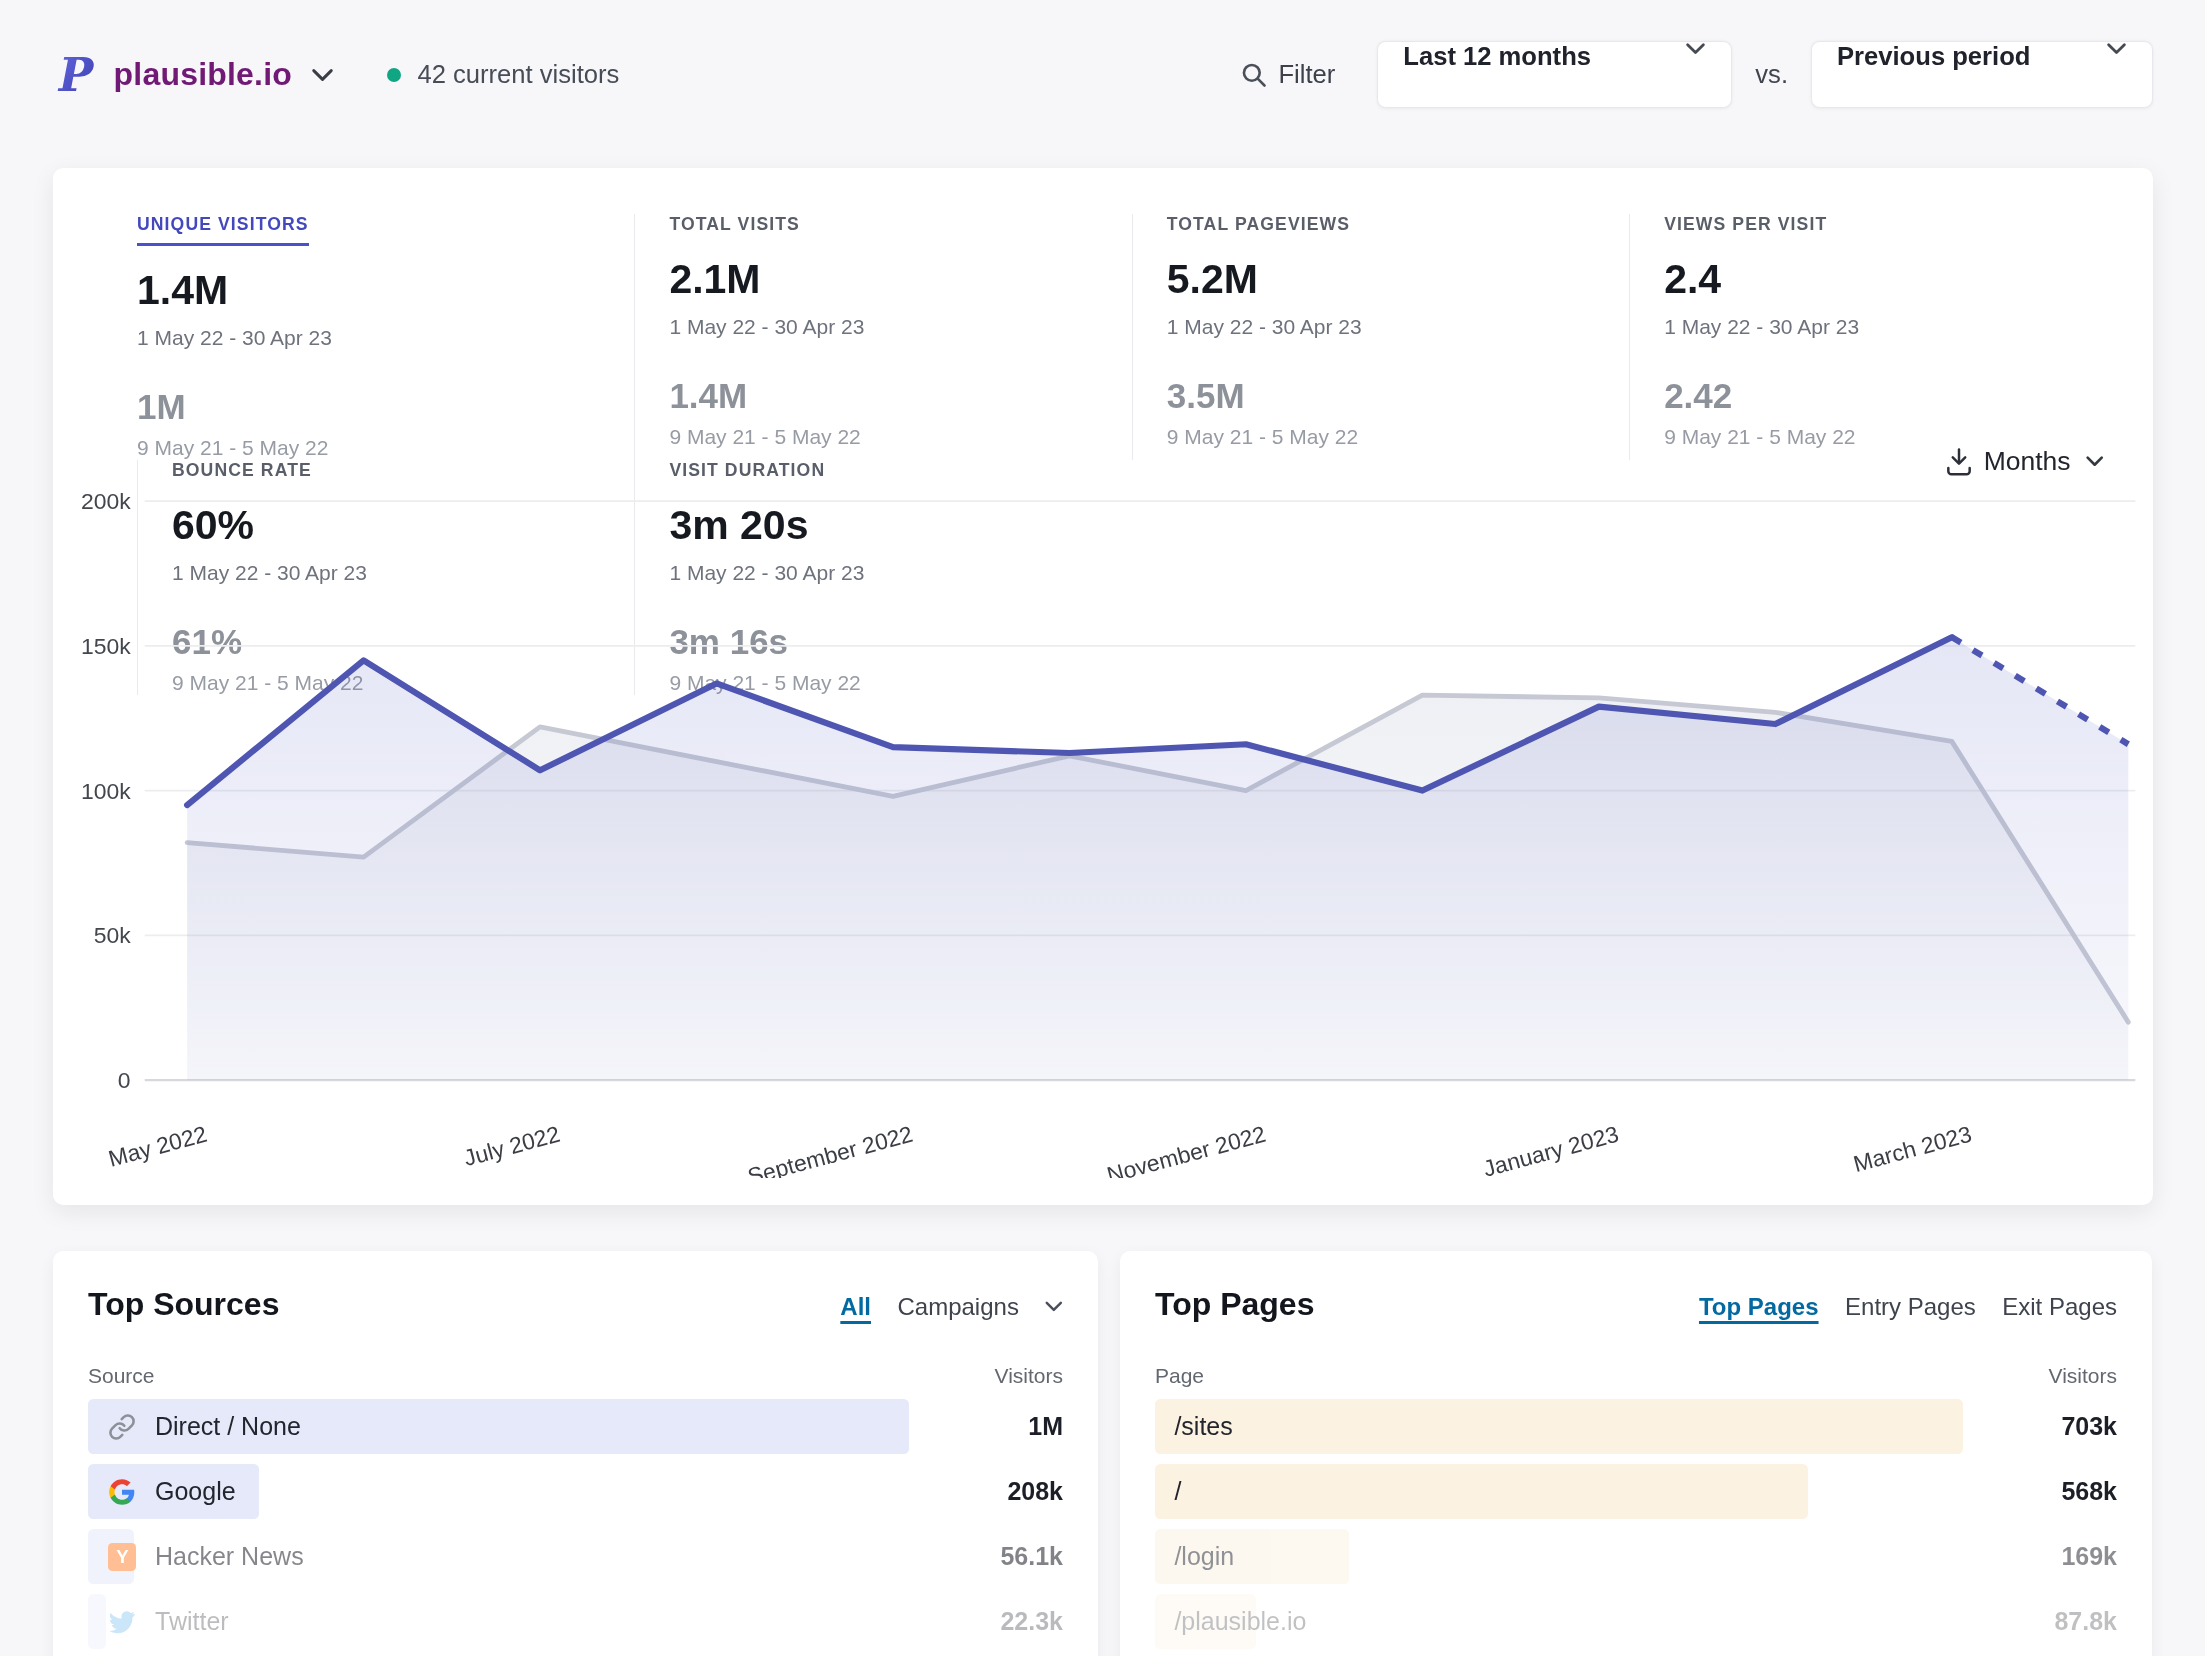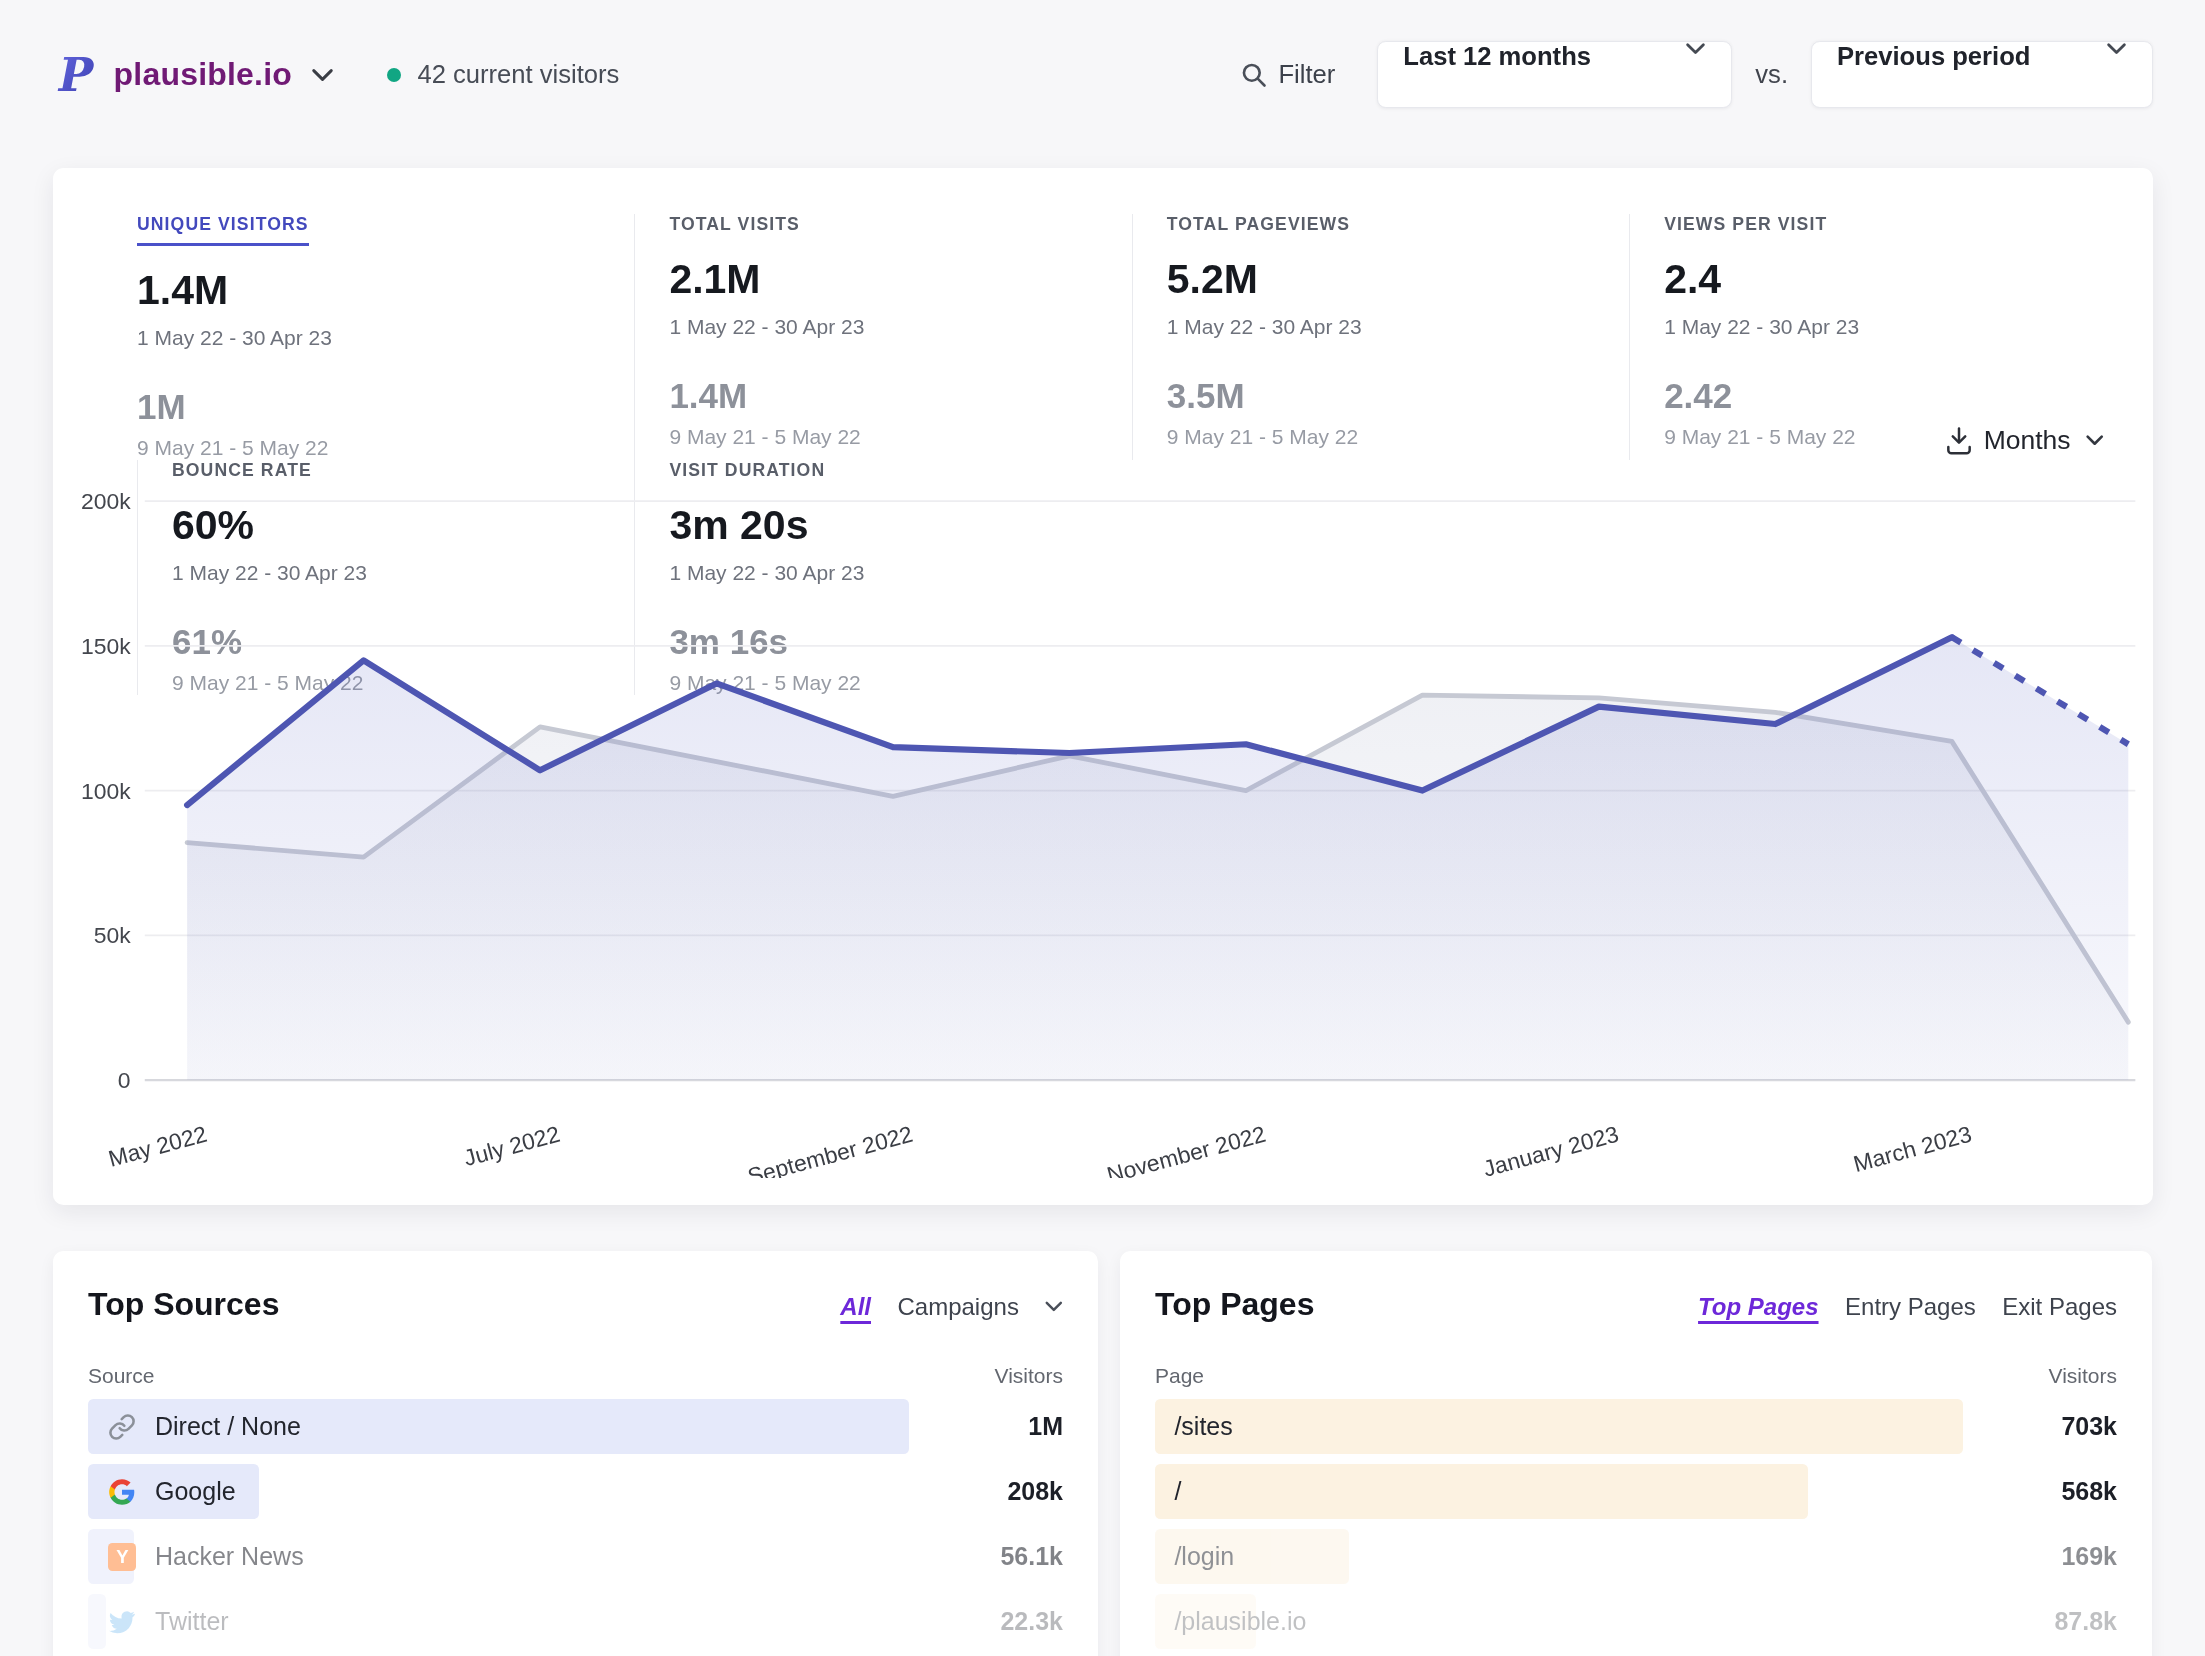--- a/index.html
+++ b/index.html
@@ -35,37 +35,37 @@
   .stats { display:grid; grid-template-columns:repeat(4,1fr); padding:46px 26.5px 0 84px; }
   .stat { border-left:0.9px solid #e9eaee; padding-left:34px; }
   .stat:first-child { border-left:none; padding-left:0; }
   .stat-label { font-size:17.6px; font-weight:700; letter-spacing:1.1px; color:#595e69; display:inline-block; }
   .stat.active .stat-label { color:#4349bd; border-bottom:3.5px solid #4a51c9; padding-bottom:8px; }
   .stat-value { margin-top:21px; font-size:41px; font-weight:700; color:#16191f; }
   .stat-period { margin-top:11.5px; font-size:21px; color:#6e727c; }
   .stat-prev-value { margin-top:37px; font-size:35px; font-weight:700; color:#8d919a; }
   .stat-prev-period { margin-top:9.7px; font-size:21px; color:#979ba4; }
 
-  .chart-tools { position:absolute; right:49px; top:256px; display:flex; gap:9px; }
+  .chart-tools { position:absolute; right:49px; top:277px; display:flex; gap:9px; }
   .download-btn { color:#2c2f37; display:flex; }
   .interval-btn { display:flex; align-items:center; gap:14px; font-size:26.5px; color:#22252d; }
   .interval-btn .dd-chevron { color:#343840; }
 
   .chart-svg { position:absolute; left:0; top:304px; width:2100px; height:706px; }
 
   
   .panel { position:absolute; top:1251px; background:#fff; border-radius:10.6px;
     box-shadow:0 5.3px 16px rgba(25,28,50,.06); padding:35px 35px; height:496px; }
   .panel-sources { left:53px; width:1045px; }
   .panel-pages { left:1120px; width:1032px; }
   .panel-head { display:flex; align-items:baseline; }
   .panel-title { font-size:32px; font-weight:700; color:#14161d; flex:1; }
   .panel-tabs { display:flex; align-items:center; gap:26.5px; font-size:24px; color:#3e434d; }
   .tab { white-space:nowrap; }
-  .tab.active { color:#6d28d9; font-weight:700; text-decoration:underline; text-decoration-thickness:2.6px; text-underline-offset:6.2px;font-style:italic; }
+  .tab.active { color:#0369a1; font-weight:700; text-decoration:underline; text-decoration-thickness:2.6px; text-underline-offset:6.2px; }
   .cols { display:flex; justify-content:space-between; margin-top:41px; font-size:21px; color:#63676f; }
   .rows { margin-top:19.4px; }
   .row { display:flex; align-items:center; height:39px; margin-bottom:26px; }
   .bar-zone { flex:1; position:relative; height:55px; display:flex; align-items:center; }
   .bar { position:absolute; left:0; top:0; height:55px; border-radius:5.3px; }
   .panel-sources .bar { background:#e5e9fa; }
   .panel-pages .bar { background:#fcf2e1; }
   .row-icon { position:relative; z-index:1; margin-left:19.4px; width:30px; height:30px;
     display:flex; align-items:center; justify-content:center; flex:0 0 auto; }
   .hn-badge { width:28px; height:28px; border-radius:4.4px; background:#ff8a3d; color:#fff;

